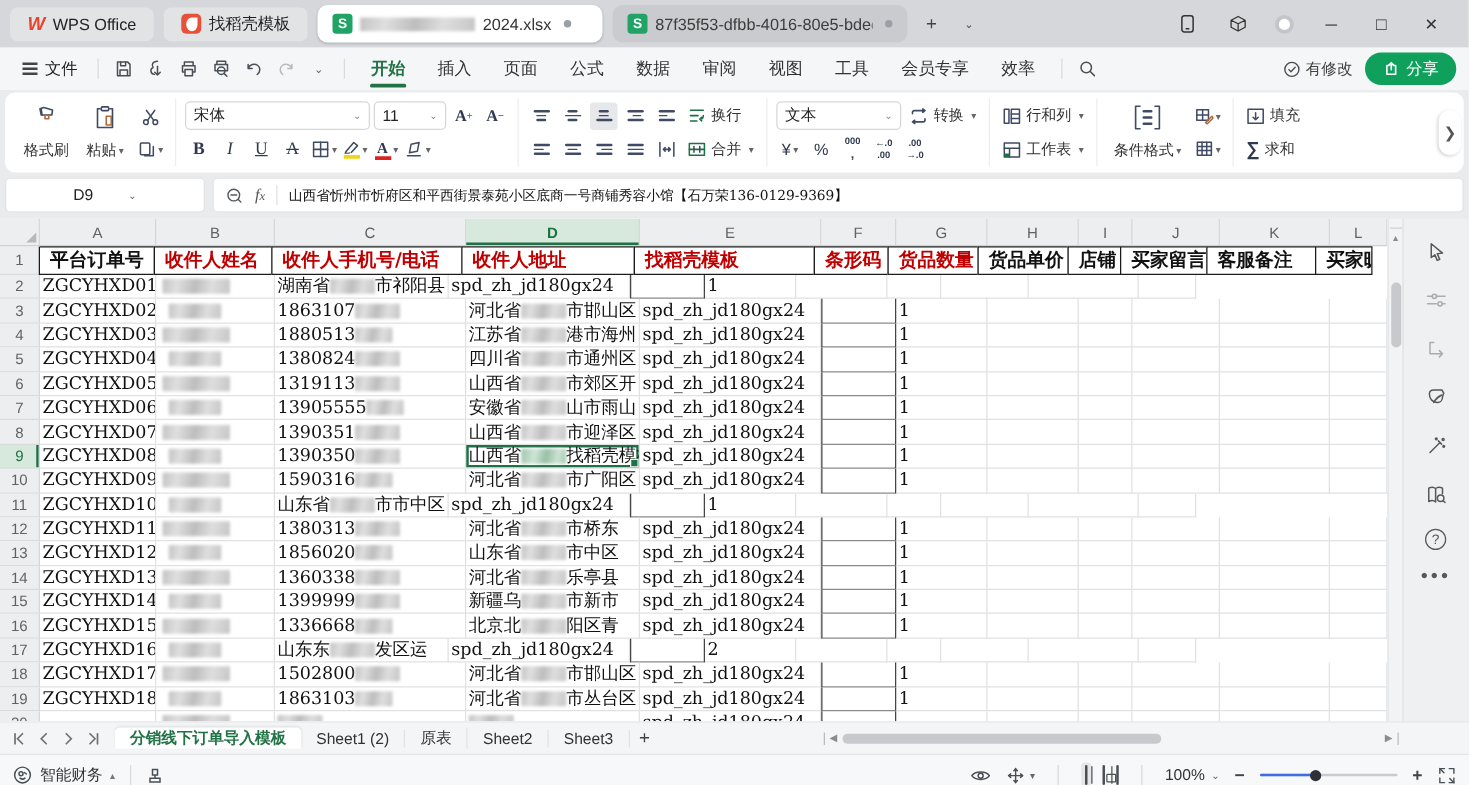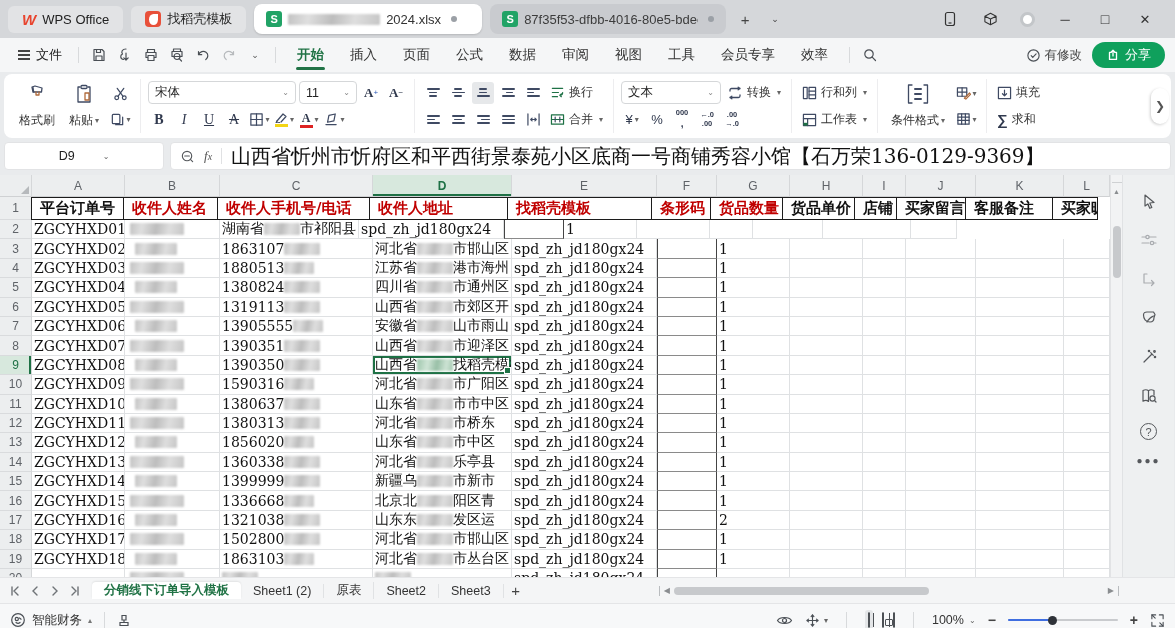--- a/index.html
+++ b/index.html
@@ -72,21 +72,21 @@
 .lblbtn{display:flex;align-items:center;gap:4px;font-size:12px;color:#333;padding:0 3px;height:24px;border-radius:3px}
 .lblbtn svg{stroke:#3f4a63;fill:none;stroke-width:1.3;stroke-linecap:round;stroke-linejoin:round}
 .numtiny{display:flex;flex-direction:column;align-items:center;font-size:7.5px;line-height:1.15;color:#30394e;font-weight:bold}
 .rexpand{position:absolute;right:2px;top:14px;width:18px;height:36px;background:#fff;border-radius:9px;box-shadow:-1px 1px 3px rgba(0,0,0,.18);display:flex;align-items:center;justify-content:center;color:#555;font-size:12px}
 
 .fxbar{margin:4px 4px 0;height:28px;display:flex;gap:6px}
 .namebox{width:160px;background:#fff;border:1px solid #e2e3e5;border-radius:4px;display:flex;align-items:center;justify-content:center;gap:26px;font-size:12.5px;color:#222}
 .fxmain{flex:1;background:#fff;border:1px solid #e2e3e5;border-radius:4px;display:flex;align-items:center;padding:0 9px;gap:9px;overflow:hidden}
 .fxico{font-family:"Liberation Serif",serif;font-style:italic;font-size:13px;color:#555}
 .fxdiv{width:1px;height:16px;background:#e0e1e3}
-.fxtext{font-family:"DejaVu Serif",serif;font-size:20px;color:#111;white-space:nowrap}
+.fxtext{font-family:"DejaVu Serif",serif;font-size:11px;color:#111;white-space:nowrap}
 
 .main{display:flex;margin-top:5px;height:402px}
 .gridwrap{width:1110px;background:#fff;overflow:hidden;display:flex;flex-direction:column}
 .c-rh{width:32px;flex:none}.c-a{width:93px;flex:none}.c-b{width:95px;flex:none}.c-c{width:153px;flex:none}
 .c-d{width:139px;flex:none}.c-e{width:145px;flex:none}.c-f{width:60px;flex:none}.c-g{width:73px;flex:none}
 .c-h{width:73px;flex:none}.c-i{width:43px;flex:none}.c-j{width:70px;flex:none}.c-k{width:88px;flex:none}.c-l{width:46px;flex:none}
 .colheads{height:22px;display:flex;background:#eceeef;flex:none}
 .ch{display:flex;align-items:center;justify-content:center;color:#5f6368;font-size:12px;border-right:1px solid #d5d7d9;border-bottom:1px solid #cfd1d3}
 .ch.active{background:#d7e8dd;color:#1e7145;box-shadow:inset 0 -2px 0 #1e7145;font-weight:bold}
 .corner{position:relative;background:#eceeef;border-right:1px solid #d5d7d9;border-bottom:1px solid #cfd1d3}
@@ -847,24 +847,20 @@
         <div class="cell c-j"></div>
         <div class="cell c-k"></div>
         <div class="cell c-l"></div>
       </div>
         <div class="grow">
         <div class="rownum c-rh">11</div>
         <div class="cell c-a">ZGCYHXD10</div>
         <div class="cell c-b">
             <span class="blur nb"></span>
           </div>
-        <div class="cell c-c">
-            <span>1380637</span>
-            <span class="blur pb"></span>
-          </div>
         <div class="cell c-d">
             <span>山东省</span>
             <span class="blur ab"></span>
             <span>市市中区</span>
           </div>
         <div class="cell c-e">spd_zh_jd180gx24</div>
         <div class="cell c-f"></div>
         <div class="cell c-g">1</div>
         <div class="cell c-h"></div>
         <div class="cell c-i"></div>
@@ -990,24 +986,20 @@
         <div class="cell c-i"></div>
         <div class="cell c-j"></div>
         <div class="cell c-k"></div>
         <div class="cell c-l"></div>
       </div>
         <div class="grow">
         <div class="rownum c-rh">17</div>
         <div class="cell c-a">ZGCYHXD16</div>
         <div class="cell c-b">
             <span class="blur nb"></span>
-          </div>
-        <div class="cell c-c">
-            <span>1321038</span>
-            <span class="blur pb"></span>
           </div>
         <div class="cell c-d">
             <span>山东东</span>
             <span class="blur ab"></span>
             <span>发区运</span>
           </div>
         <div class="cell c-e">spd_zh_jd180gx24</div>
         <div class="cell c-f"></div>
         <div class="cell c-g">2</div>
         <div class="cell c-h"></div>

